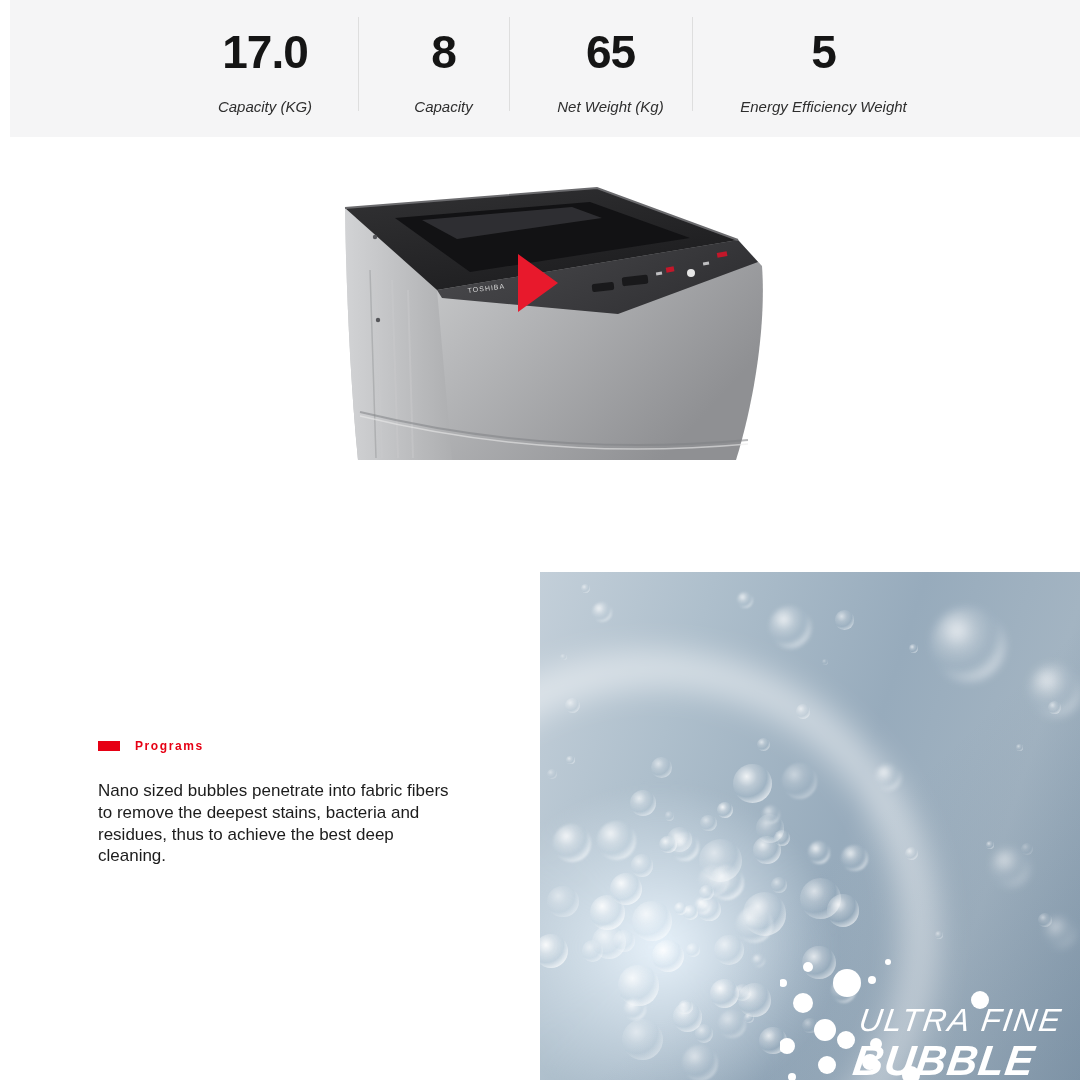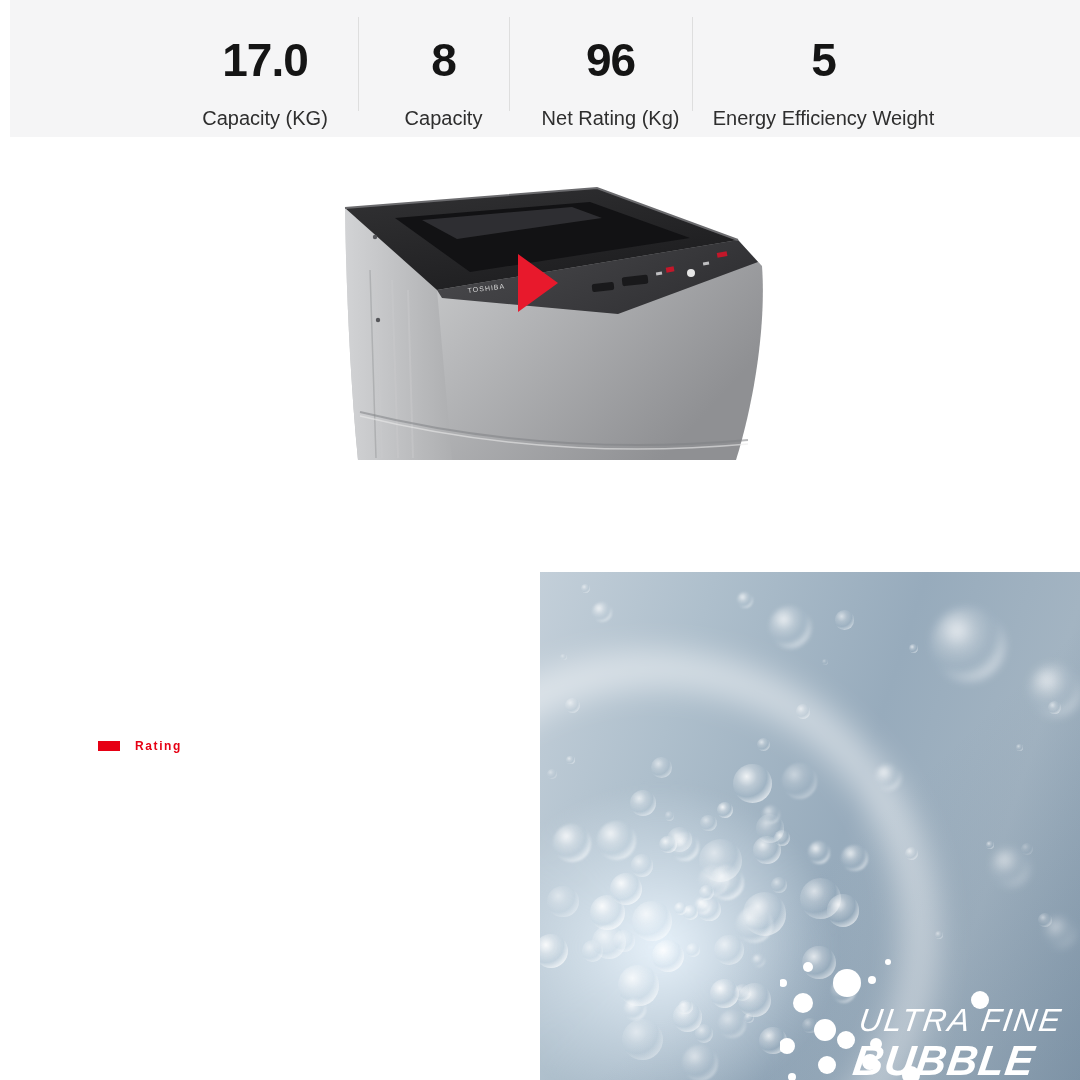--- a/index.html
+++ b/index.html
@@ -2,22 +2,22 @@
 <html style="--accent: #e60014; --play-red: #e8192c; --specs-bg: #f5f5f6; --wm-white: #ffffff;"><head>
 <meta charset="utf-8">
 <style>
   html,body{margin:0;padding:0;background:#ffffff;}
   #stage{position:relative;width:1080px;height:1080px;overflow:hidden;background:#ffffff;
          font-family:"Liberation Sans",sans-serif;color:#111;}
 
   
   .specs-bar{position:absolute;left:10px;top:0;width:1070px;height:137px;background:var(--specs-bg,#f5f5f6);}
   .spec{position:absolute;top:0;height:137px;text-align:center;}
-  .spec-value{font-size:46px;font-weight:700;color:#151515;letter-spacing:-1px;margin-top:37px;line-height:1;}
-  .spec-label{font-size:20px;color:#2e2e2e;margin-top:24px;line-height:1.1;}
+  .spec-value{font-size:46px;font-weight:700;color:#151515;letter-spacing:-1px;margin-top:29px;line-height:1;}
+  .spec-label{font-size:15px;color:#2e2e2e;margin-top:24px;line-height:1.1;font-style:italic;}
   .spec-divider{position:absolute;top:17px;width:1px;height:94px;background:#dedede;}
   .spec-c1{left:140px;width:230px;}
   .spec-c2{left:348px;width:171px;}
   .spec-c3{left:499px;width:203px;}
   .spec-c4{left:682px;width:263px;}
   .div-1{left:348px;} .div-2{left:499px;} .div-3{left:682px;}
 
   
   .product-media{position:absolute;left:170px;top:140px;width:740px;height:350px;cursor:pointer;}
   .play-icon{position:absolute;left:348px;top:114px;width:0;height:0;
@@ -63,22 +63,22 @@
       <div class="spec-value">17.0</div>
       <div class="spec-label">Capacity (KG)</div>
     </div>
     <div class="spec-divider div-1"></div>
     <div class="spec spec-c2">
       <div class="spec-value">8</div>
       <div class="spec-label">Capacity</div>
     </div>
     <div class="spec-divider div-2"></div>
     <div class="spec spec-c3">
-      <div class="spec-value">96</div>
-      <div class="spec-label">Net Rating (Kg)</div>
+      <div class="spec-value">65</div>
+      <div class="spec-label">Net Weight (Kg)</div>
     </div>
     <div class="spec-divider div-3"></div>
     <div class="spec spec-c4">
       <div class="spec-value">5</div>
       <div class="spec-label">Energy Efficiency Weight</div>
     </div>
   </div>
 
   <div class="product-media">
     <svg viewBox="0 0 740 350" width="740" height="350">
@@ -130,22 +130,23 @@
 
       <circle cx="205" cy="97" r="2.2" fill="#55565a"></circle>
       <circle cx="208" cy="180" r="2.2" fill="#55565a"></circle>
     </svg>
     <div class="play-icon"></div>
   </div>
 
   <div class="feature-block">
     <div class="eyebrow-row">
       <span class="eyebrow-bar"></span>
-      <span class="eyebrow-label">Rating</span>
-    </div>
+      <span class="eyebrow-label">Programs</span>
+    </div>
+    <div class="feature-desc">Nano sized bubbles penetrate into fabric fibers to remove the deepest stains, bacteria and residues, thus to achieve the best deep cleaning.</div>
   </div>
 
   <div class="bubble-panel">
     <div class="arc"></div>
     <div class="glow"></div>
     <div class="bubble-field">
         <div class="bub" style="left: 56.7346px; top: 248.727px; width: 39.2789px; height: 39.2789px; opacity: 0.784867; filter: blur(1.2px);"></div>
         <div class="bub" style="left: 69.7542px; top: 301.489px; width: 31.9918px; height: 31.9918px; opacity: 0.882737; filter: blur(0.5px);"></div>
         <div class="bub" style="left: 142.153px; top: 473.36px; width: 35.8636px; height: 35.8636px; opacity: 0.603501; filter: blur(1.2px);"></div>
         <div class="bub" style="left: 7.17469px; top: 313.615px; width: 31.5399px; height: 31.5399px; opacity: 0.451921; filter: blur(0.5px);"></div>

